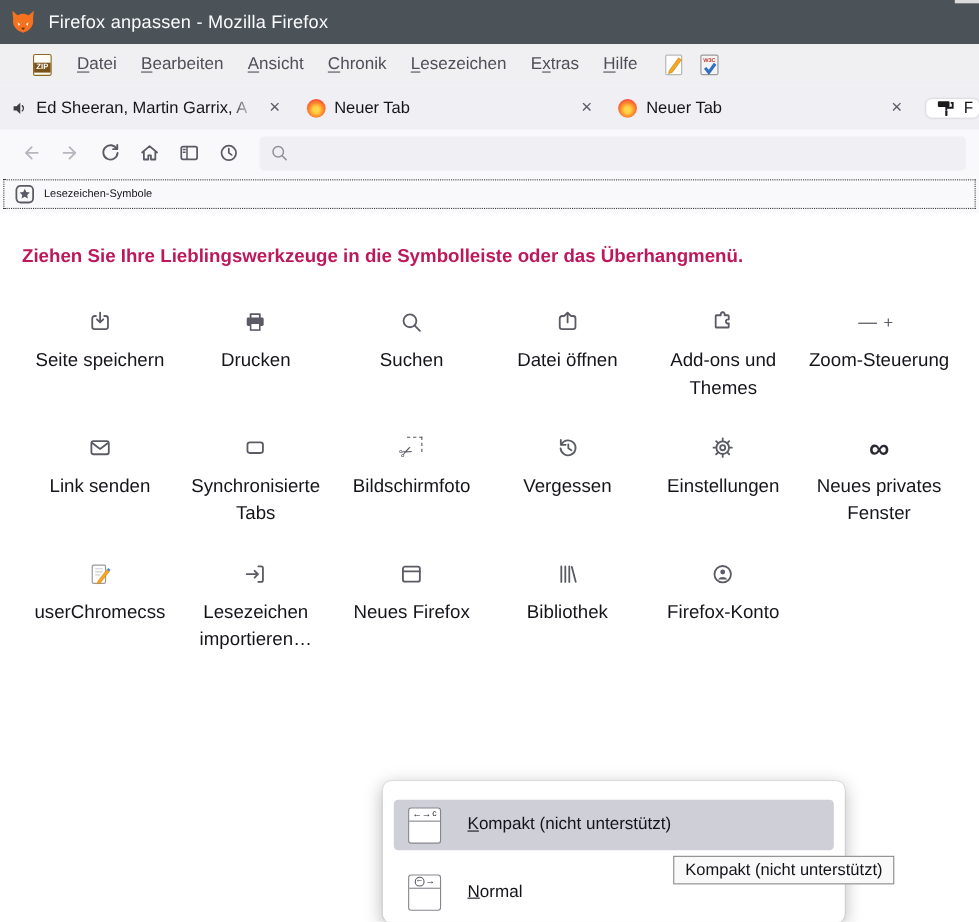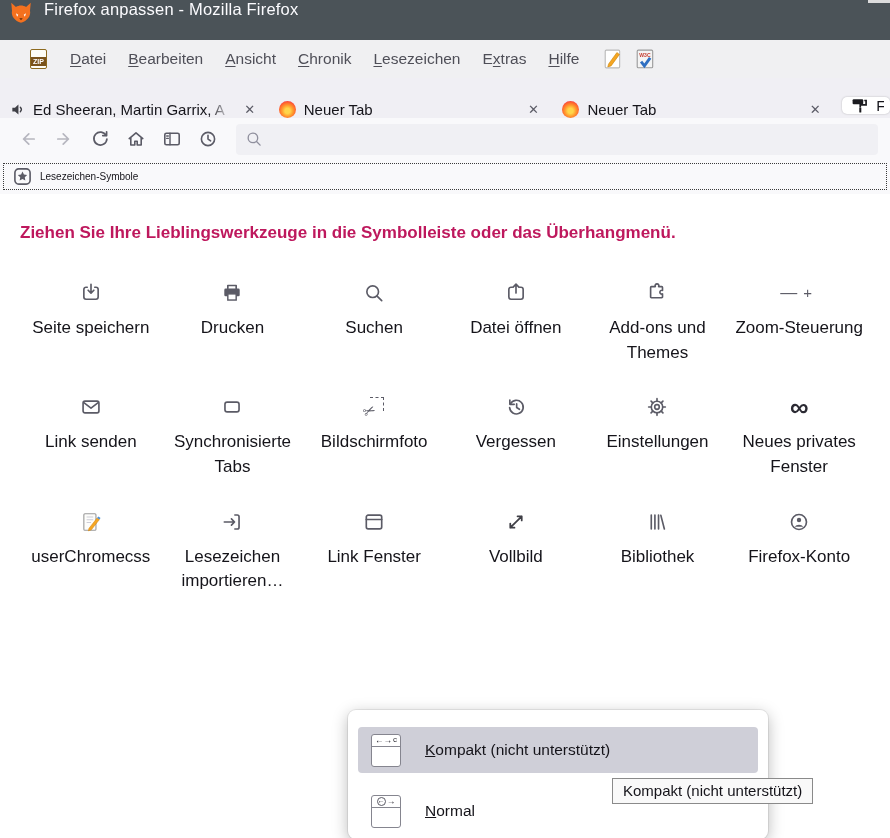--- a/index.html
+++ b/index.html
@@ -1,34 +1,34 @@
 <!DOCTYPE html>
 <html lang="de"><head>
 <meta charset="utf-8">
 <style>
   * { margin:0; padding:0; box-sizing:border-box; }
   html,body { width:890px; height:838px; overflow:hidden; }
   body { font-family:"Liberation Sans","DejaVu Sans",sans-serif; position:relative; background:#fff; }
 
   
-  .titlebar { height:40px; background:#4b5358; display:flex; padding-left:8px; gap:10px; }
+  .titlebar { height:40px; background:#4b5358; display:flex; align-items:center; padding-left:8px; gap:10px; }
   .titlebar .win-title { color:#fbfbfe; font-size:16.5px; letter-spacing:.2px; }
   .top-notch { position:absolute; top:0; right:0; width:22px; height:3px; background:#dcdcdc; }
 
   
   .menubar { height:38px; background:#f0f0f2; display:flex; align-items:center; padding-left:28px; }
   .menu-item { padding:0 11px; font-size:15.5px; color:#4f4f58; cursor:default; }
   .menu-item u { text-underline-offset:2px; }
   .zipdoc { width:17px; height:20px; background:#fdfdf6; border:1px solid #8d6a1f; border-radius:2px;
             display:flex; align-items:flex-end; justify-content:center; margin:0 12px 0 2px; }
   .zipband { background:#7a531b; color:#fff; font-size:7px; font-weight:bold; line-height:9px; width:100%; text-align:center; margin-bottom:2px; }
   .mb-ext { margin-left:14px; display:flex; align-items:center; }
 
   
-  .tabbar { height:40px; background:#f0eff4; display:flex; align-items:flex-end; }
+  .tabbar { height:40px; background:#f0eff4; display:flex; align-items:center; }
   .tab { display:flex; align-items:center; padding:0 10px; font-size:15px; color:#15141a; position:relative; }
   .tab .tab-ico { flex:0 0 auto; margin-right:8px; display:flex; align-items:center; }
   .tab .tab-title { flex:1 1 auto; white-space:nowrap; overflow:hidden; position:relative; }
   .tab .tab-title::after { content:""; position:absolute; right:0; top:0; bottom:0; width:26px;
                            background:linear-gradient(to right, rgba(240,239,244,0), #f0eff4 85%); }
   .tab .tab-close { flex:0 0 auto; margin-left:6px; color:#5b5b66; font-size:13px; width:18px; height:18px;
                     display:flex; align-items:center; justify-content:center; border-radius:3px; }
   .tab.active { background:#fff; border-radius:5px; margin:4px 0 4px 8px; padding:0 6px 0 9px;
                 box-shadow:0 0 2px rgba(0,0,0,.25); overflow:hidden; }
   .tab.active .tab-title::after { display:none; }
@@ -347,29 +347,21 @@
         </span>
      <span class="tlabel">Lesezeichen importieren…</span>
    </div>
       <div class="tool">
      <span class="ticon">
           <svg width="22" height="22" viewBox="0 0 20 20">
             <rect x="3" y="3.8" width="14" height="12.4" rx="1.7" stroke="#5b5b66" stroke-width="1.5" fill="none" stroke-linecap="round" stroke-linejoin="round"></rect>
             <path d="M3 7.7h14" stroke="#5b5b66" stroke-width="1.5" fill="none" stroke-linecap="round" stroke-linejoin="round"></path>
           </svg>
         </span>
-     <span class="tlabel">Link Fenster</span>
-   </div>
-      <div class="tool">
-     <span class="ticon">
-          <svg width="22" height="22" viewBox="0 0 20 20">
-            <path d="M4.8 15.2 15.2 4.8M4.8 15.2v-3.8M4.8 15.2h3.8M15.2 4.8v3.8M15.2 4.8h-3.8" stroke="#3f3f46" stroke-width="1.6" fill="none" stroke-linecap="round" stroke-linejoin="round"></path>
-          </svg>
-        </span>
-     <span class="tlabel">Vollbild</span>
+     <span class="tlabel">Neues Firefox</span>
    </div>
       <div class="tool">
      <span class="ticon">
           <svg width="22" height="22" viewBox="0 0 20 20">
             <path d="M4.8 3.6v12.8M8.1 3.6v12.8M11.4 3.6v12.8M13.5 4l3.2 12.3" stroke="#5b5b66" stroke-width="1.5" fill="none" stroke-linecap="round"></path>
           </svg>
         </span>
      <span class="tlabel">Bibliothek</span>
    </div>
       <div class="tool">

